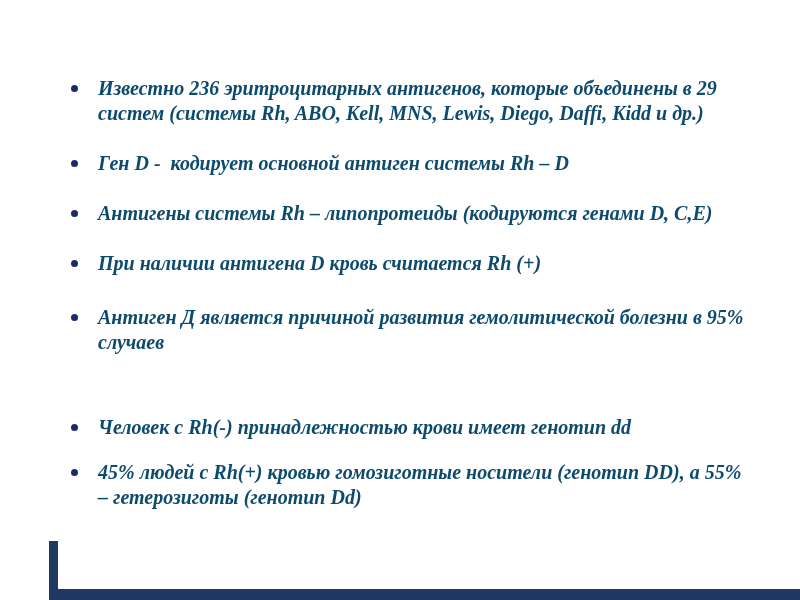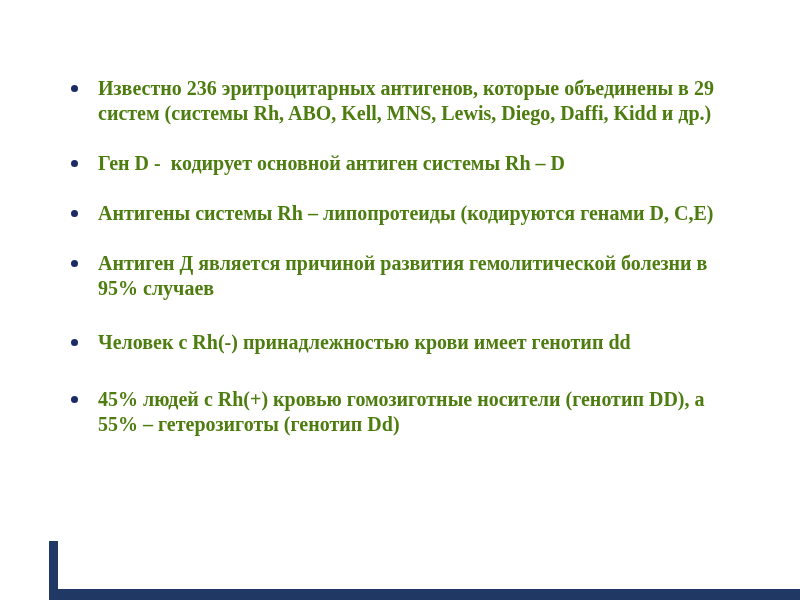--- a/index.html
+++ b/index.html
@@ -29,36 +29,37 @@
     padding: 0;
     list-style: none;
   }
   ul.bullets li {
     position: relative;
     padding-left: 28px;
     width: 646px;
     font-size: 20px;
     line-height: 25px;
     font-weight: bold;
-    color: #4d7c0f;
+    color: #0c4a6e;
     margin-bottom: 25px;
     white-space: pre-wrap;
+    font-style: italic;
   }
   ul.bullets li::before {
     content: "";
     position: absolute;
     left: 1px;
     top: 9px;
     width: 7px;
     height: 7px;
     border-radius: 50%;
     background: #1C2A66;
   }
   ul.bullets li:nth-child(4) { margin-bottom: 29px; }
-  ul.bullets li:nth-child(5) { margin-bottom: 32px; }
+  ul.bullets li:nth-child(5) { margin-bottom: 60px; }
   ul.bullets li:nth-child(6) { margin-bottom: 20px; }
   ul.bullets li:last-child   { margin-bottom: 16px; }
 
   
   .deco-left-bar {
     position: absolute;
     left: 49px;
     top: 541px;
     width: 9px;
     height: 59px;
@@ -74,20 +75,21 @@
   }
 </style>
 </head>
 <body>
 
 <div class="slide">
   <ul class="bullets">
     <li>Известно 236 эритроцитарных антигенов, которые объединены в 29 систем (системы Rh, ABO, Kell, MNS, Lewis, Diego, Daffi, Kidd и др.)</li>
     <li>Ген D -  кодирует основной антиген системы Rh – D</li>
     <li>Антигены системы Rh – липопротеиды (кодируются генами D, С,Е)</li>
+    <li>При наличии антигена D кровь считается Rh (+)</li>
     <li>Антиген Д является причиной развития гемолитической болезни в 95% случаев</li>
     <li>Человек с Rh(-) принадлежностью крови имеет генотип dd</li>
     <li>45% людей с Rh(+) кровью гомозиготные носители (генотип DD), а 55% – гетерозиготы (генотип Dd)</li>
   </ul>
 
   <div class="deco-left-bar"></div>
   <div class="deco-bottom-bar"></div>
 </div>
 
 </body></html>

